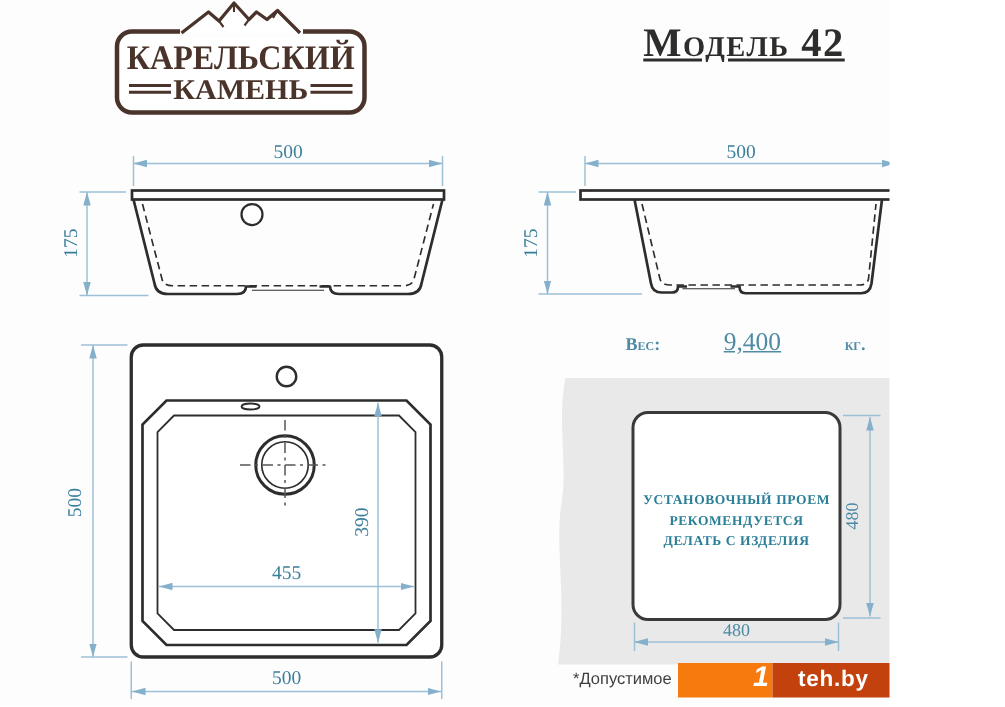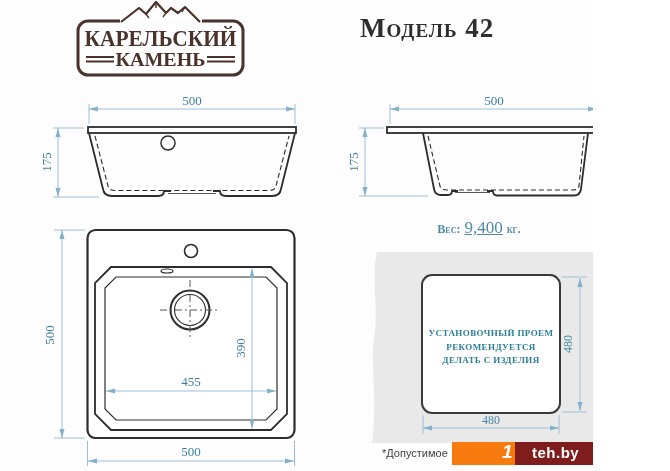--- a/index.html
+++ b/index.html
@@ -2,32 +2,32 @@
 <html><head>
 <meta charset="utf-8">
 <style>
   html,body{margin:0;padding:0;background:#ffffff;}
   #canvas{
     position:relative;width:593px;height:471px;background:#fdfdfd;overflow:hidden;
     font-family:"Liberation Serif",serif;
   }
   .abs{position:absolute;}
   
-  #title-block{left:360px;top:12px;width:300px;color:#2e2d2b;}
+  #title-block{left:346px;top:12px;width:300px;text-align:center;color:#2e2d2b;text-decoration:underline;}
   #model-title{font-size:27px;font-weight:600;font-variant:small-caps;letter-spacing:1px;line-height:32px;}
   #size-line{font-size:19px;font-weight:500;font-variant:small-caps;letter-spacing:.5px;line-height:24px;margin-top:1px;}
   
-  #weight-line{left:399px;top:218px;width:160px;display:flex;justify-content:center;align-items:baseline;gap:4px;color:#4f8ba3;}
+  #weight-line{left:417px;top:218px;width:160px;display:flex;justify-content:space-between;align-items:baseline;gap:4px;color:#4f8ba3;}
   #weight-label,#weight-unit{font-size:12px;font-variant:small-caps;font-weight:600;}
   #weight-value{font-size:17px;font-weight:500;text-decoration:underline;}
   
   #footnote{left:382px;top:447px;font-family:"Liberation Sans",sans-serif;font-size:11px;color:#3f3f3f;text-align:center;}
   #watermark{left:452px;top:442px;width:170px;height:23px;display:flex;font-family:"Liberation Sans",sans-serif;}
   #watermark-orange{width:63px;height:23px;background:#f67a0d;}
-  #watermark-dark{width:107px;height:23px;background:#7f1d1d;color:#fff;font-weight:bold;
+  #watermark-dark{width:107px;height:23px;background:#c2410c;color:#fff;font-weight:bold;
     font-size:15px;line-height:22px;padding-left:17px;box-sizing:border-box;letter-spacing:.5px;}
   #watermark-digit{position:absolute;left:50px;top:-1px;color:#fff;font-weight:bold;font-size:19px;font-style:italic;}
   
   text{font-family:"Liberation Serif",serif;}
   .dim-label{fill:#3c7f9b;font-size:13px;}
   .dim-label-sm{fill:#4b89a4;font-size:12px;}
   .note-text{fill:#2b7f97;font-size:9px;font-weight:bold;letter-spacing:.4px;font-family:"Liberation Serif",serif;}
   .logo-text{fill:#4a332a;font-weight:bold;}
 </style>
 </head>

